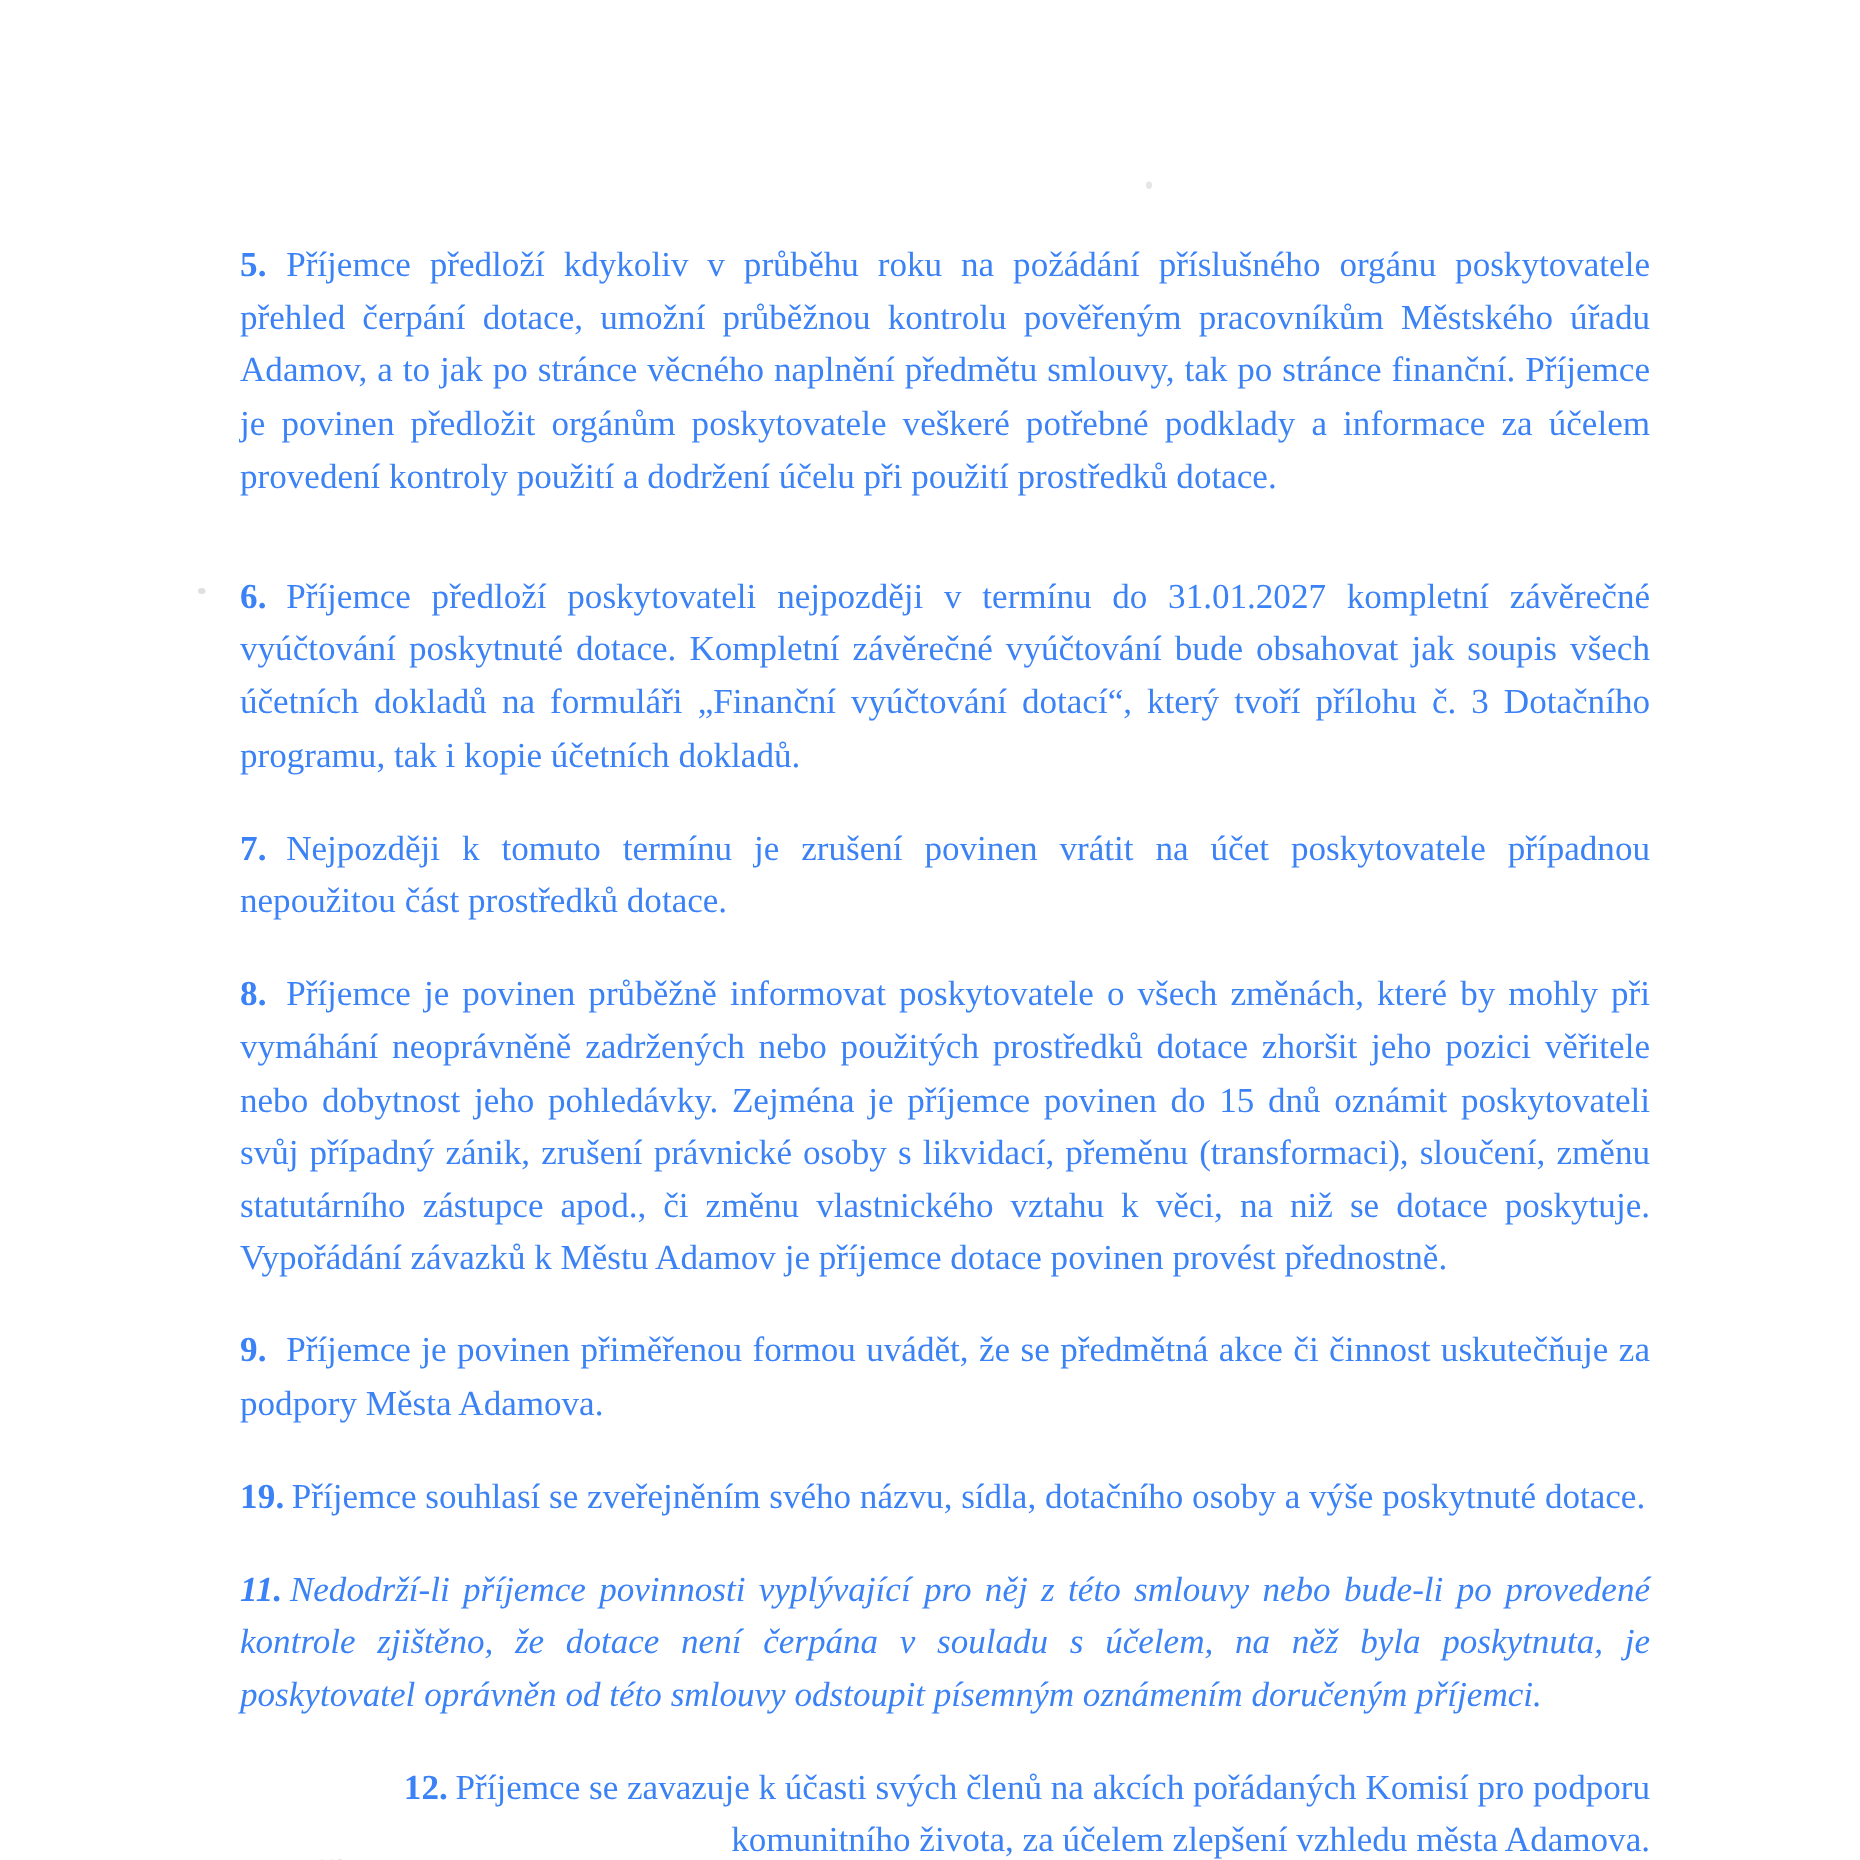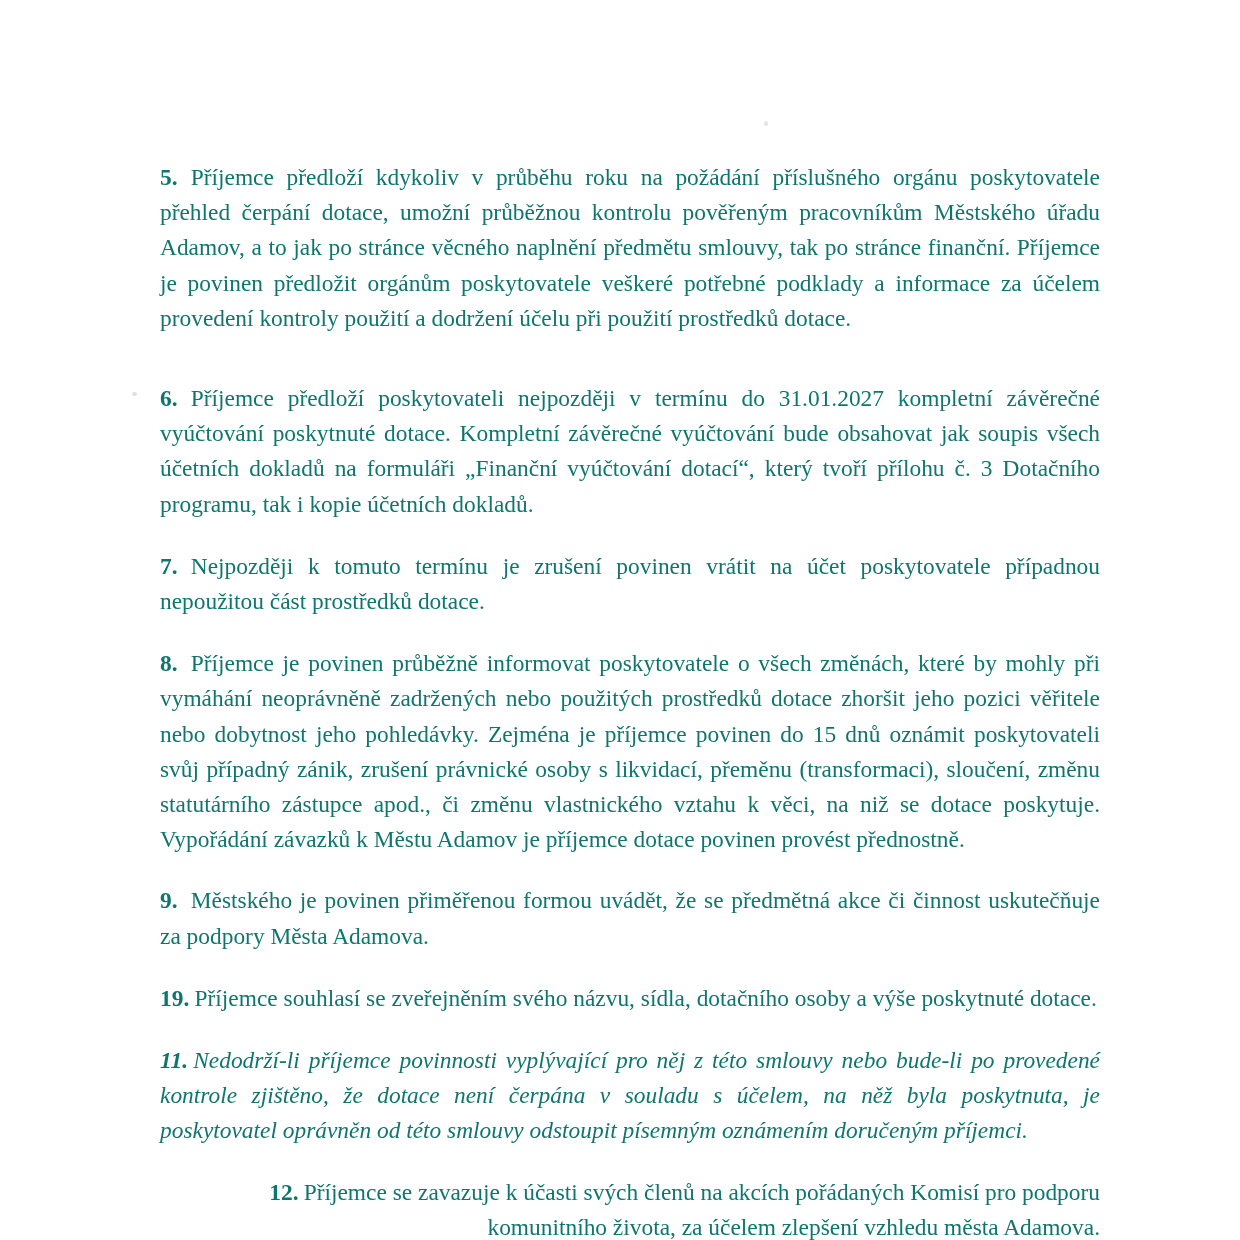--- a/index.html
+++ b/index.html
@@ -23,21 +23,21 @@
     top: 160px;
     width: 940px;
   }
   .clause {
     position: relative;
     font-size: 23.4px;
     line-height: 35.2px;
     text-align: justify;
     text-justify: inter-word;
     margin: 0 0 24px 0;
-    color: #0f766e;
+    color: #3b82f6;
     -webkit-font-smoothing: antialiased;
   }
   .clause:last-child { margin-bottom: 0; }
   .clause .num {
     font-weight: bold;
     letter-spacing: 0.1px;
   }
   
   .clause.single .gap { display: inline-block; width: 13px; }
   
@@ -108,21 +108,21 @@
 
     <p class="clause single c7">
       <span class="num">7.</span><span class="gap"></span><span class="body">Nejpozději k tomuto termínu je zrušení povinen vrátit na účet poskytovatele případnou nepoužitou část prostředků dotace.</span>
     </p>
 
     <p class="clause single c8">
       <span class="num">8.</span><span class="gap"></span><span class="body">Příjemce je povinen průběžně informovat poskytovatele o všech změnách, které by mohly při vymáhání neoprávněně zadržených nebo použitých prostředků dotace zhoršit jeho pozici věřitele nebo dobytnost jeho pohledávky. Zejména je příjemce povinen do 15 dnů oznámit poskytovateli svůj případný zánik, zrušení právnické osoby s likvidací, přeměnu (transformaci), sloučení, změnu statutárního zástupce apod., či změnu vlastnického vztahu k věci, na niž se dotace poskytuje. Vypořádání závazků k Městu Adamov je příjemce dotace povinen provést přednostně.</span>
     </p>
 
     <p class="clause single c9">
-      <span class="num">9.</span><span class="gap"></span><span class="body">Městského je povinen přiměřenou formou uvádět, že se předmětná akce či činnost uskutečňuje za podpory Města Adamova.</span>
+      <span class="num">9.</span><span class="gap"></span><span class="body">Příjemce je povinen přiměřenou formou uvádět, že se předmětná akce či činnost uskutečňuje za podpory Města Adamova.</span>
     </p>
 
     <p class="clause double c10">
       <span class="num">19.</span><span class="gap"></span><span class="body">Příjemce souhlasí se zveřejněním svého názvu, sídla, dotačního osoby a výše poskytnuté dotace.</span>
     </p>
 
     <p class="clause double c11">
       <span class="num">11.</span><span class="gap"></span><span class="body">Nedodrží-li příjemce povinnosti vyplývající pro něj z této smlouvy nebo bude-li po provedené kontrole zjištěno, že dotace není čerpána v souladu s účelem, na něž byla poskytnuta, je poskytovatel oprávněn od této smlouvy odstoupit písemným oznámením doručeným příjemci.</span>
     </p>
 

